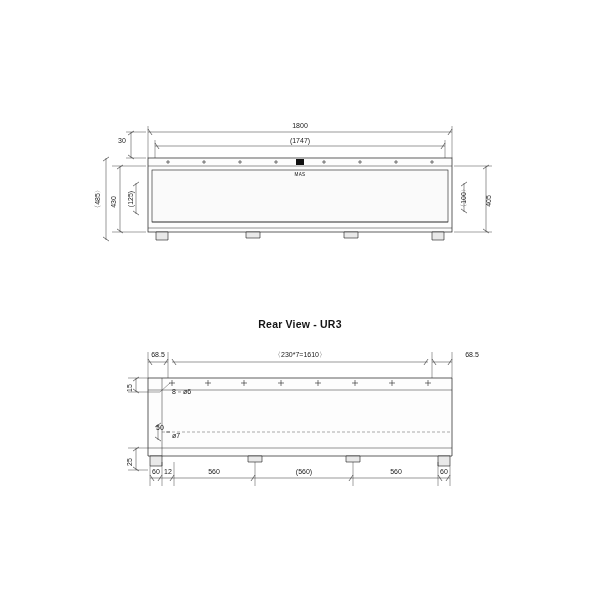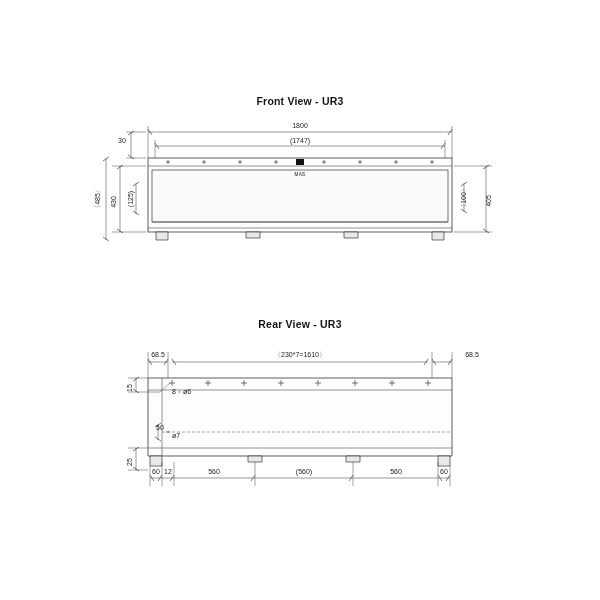--- a/index.html
+++ b/index.html
@@ -52,21 +52,20 @@
     fill: #111;
     text-anchor: middle;
     letter-spacing: 0.3px;
   }
 </style>
 </head>
 <body>
 
 <div class="page">
 
-  <div class="view-title" id="front-title">Front View - UR3</div>
   <div class="view-title" id="rear-title">Rear View - UR3</div>
 
   <svg width="600" height="600" viewBox="0 0 600 600">
 
     <line class="ext" x1="148" y1="126" x2="148" y2="158"></line>
     <line class="ext" x1="452" y1="126" x2="452" y2="158"></line>
     <line class="dim" x1="148" y1="132" x2="452" y2="132"></line>
     <line class="tick" x1="148" y1="129" x2="152" y2="135"></line>
     <line class="tick" x1="452" y1="129" x2="448" y2="135"></line>
     <text class="dimtxt mid" x="300" y="128">1800</text>

